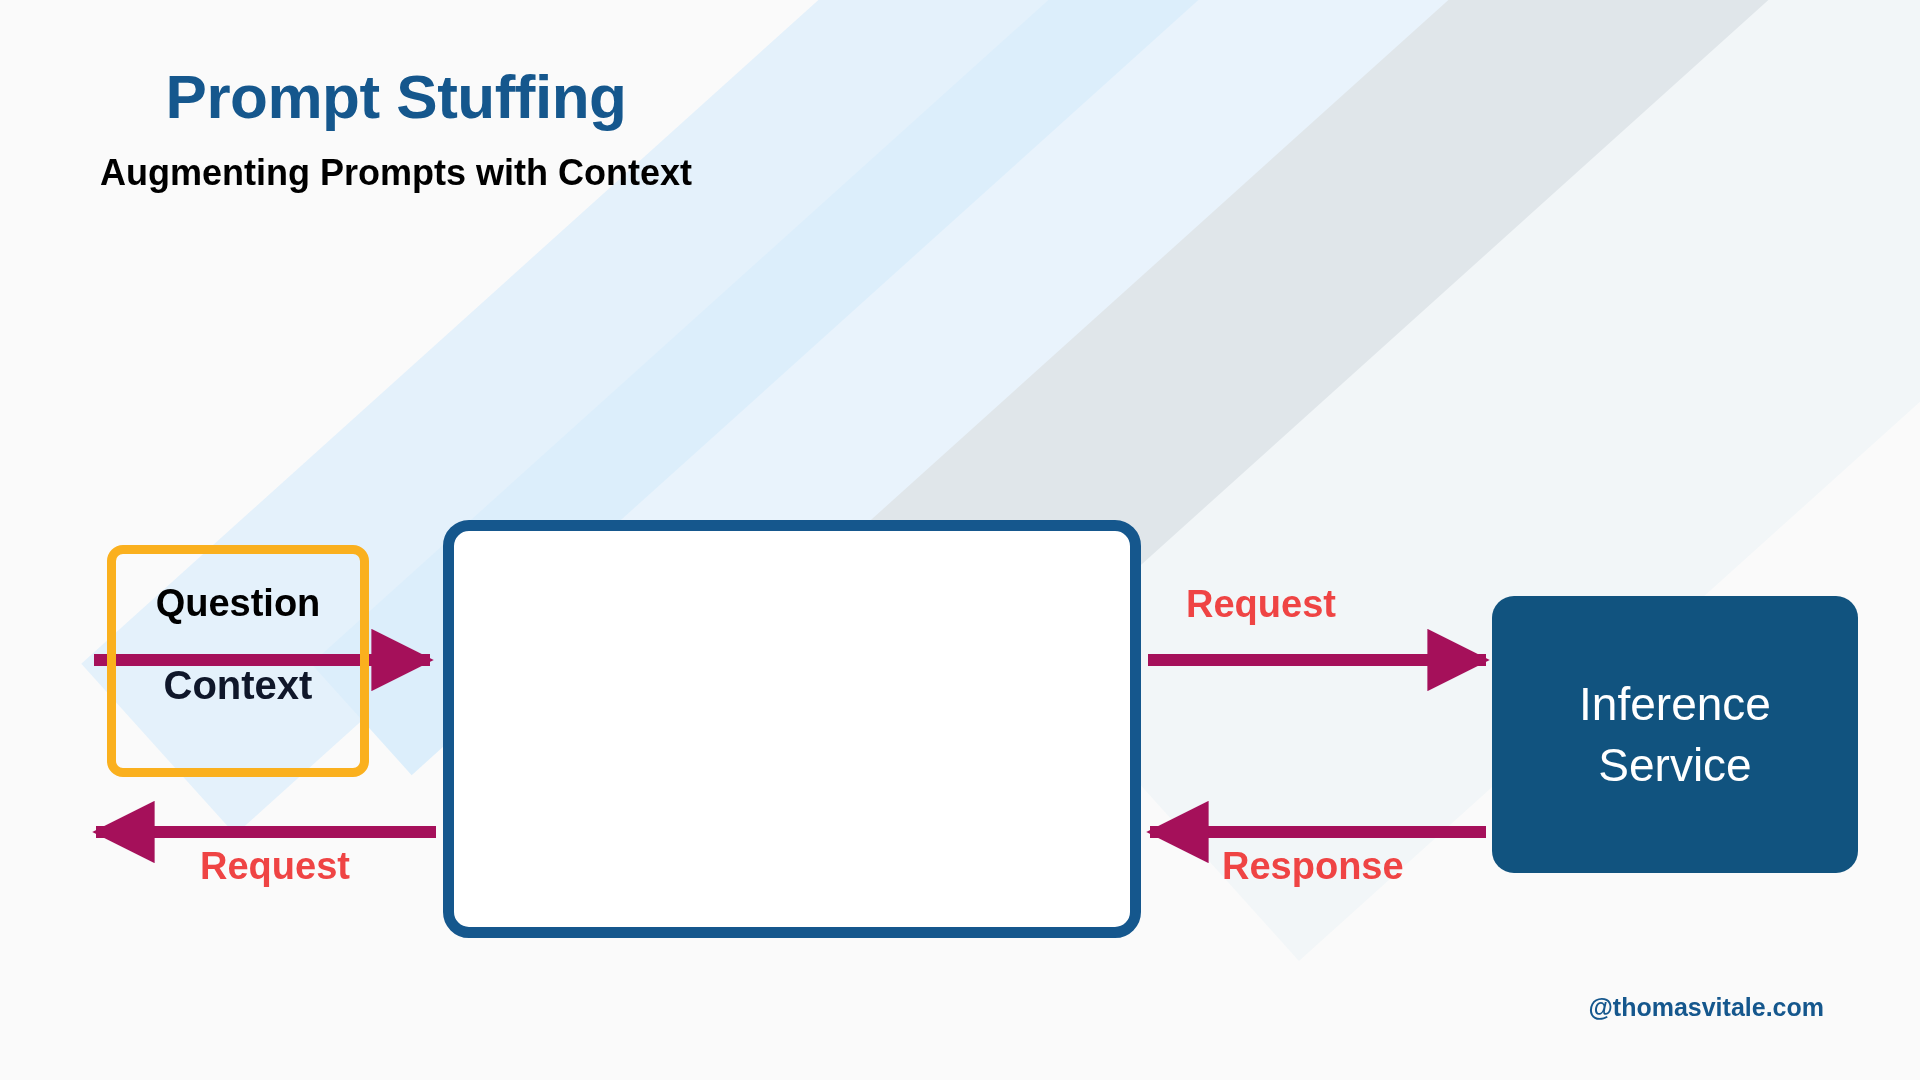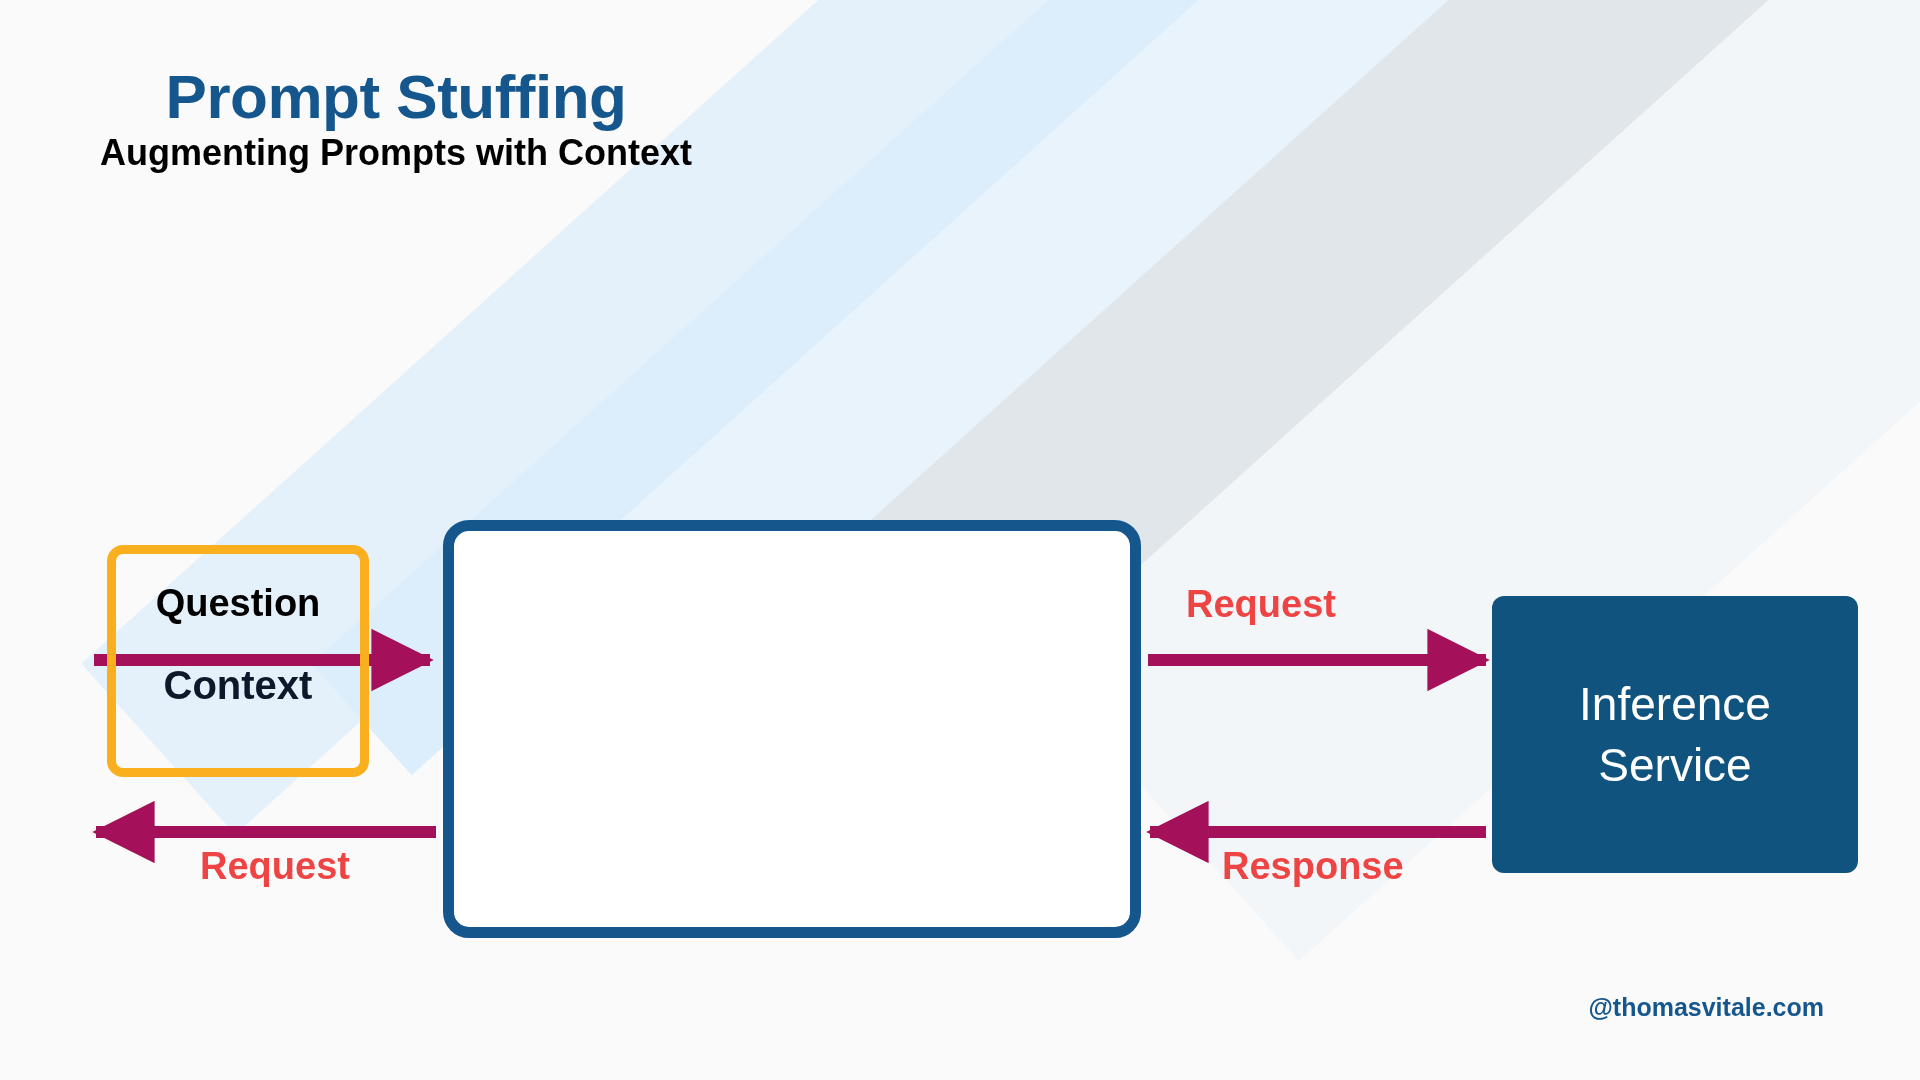--- a/index.html
+++ b/index.html
@@ -65,21 +65,21 @@
     color: #15578d;
     letter-spacing: -0.5px;
     line-height: 1.05;
     white-space: nowrap;
     text-align: center;
   }
   #page-subtitle {
     font-size: 36px;
     font-weight: bold;
     color: #000000;
-    margin-top: 4px;
+    margin-top: 24px;
     line-height: 1.1;
     white-space: nowrap;
   }
 
   
   #diagram {
     position: absolute;
     left: 0;
     top: 0;
     width: 1920px;
@@ -145,21 +145,21 @@
     color: #000;
   }
 
   #inference-box {
     position: absolute;
     left: 1492px;
     top: 596px;
     width: 366px;
     height: 277px;
     background: #11537f;
-    border-radius: 12px;
+    border-radius: 22px;
     display: flex;
     flex-direction: column;
     align-items: center;
     justify-content: center;
     box-sizing: border-box;
   }
   #inference-box .line {
     color: #ffffff;
     font-size: 46px;
     font-weight: normal;

